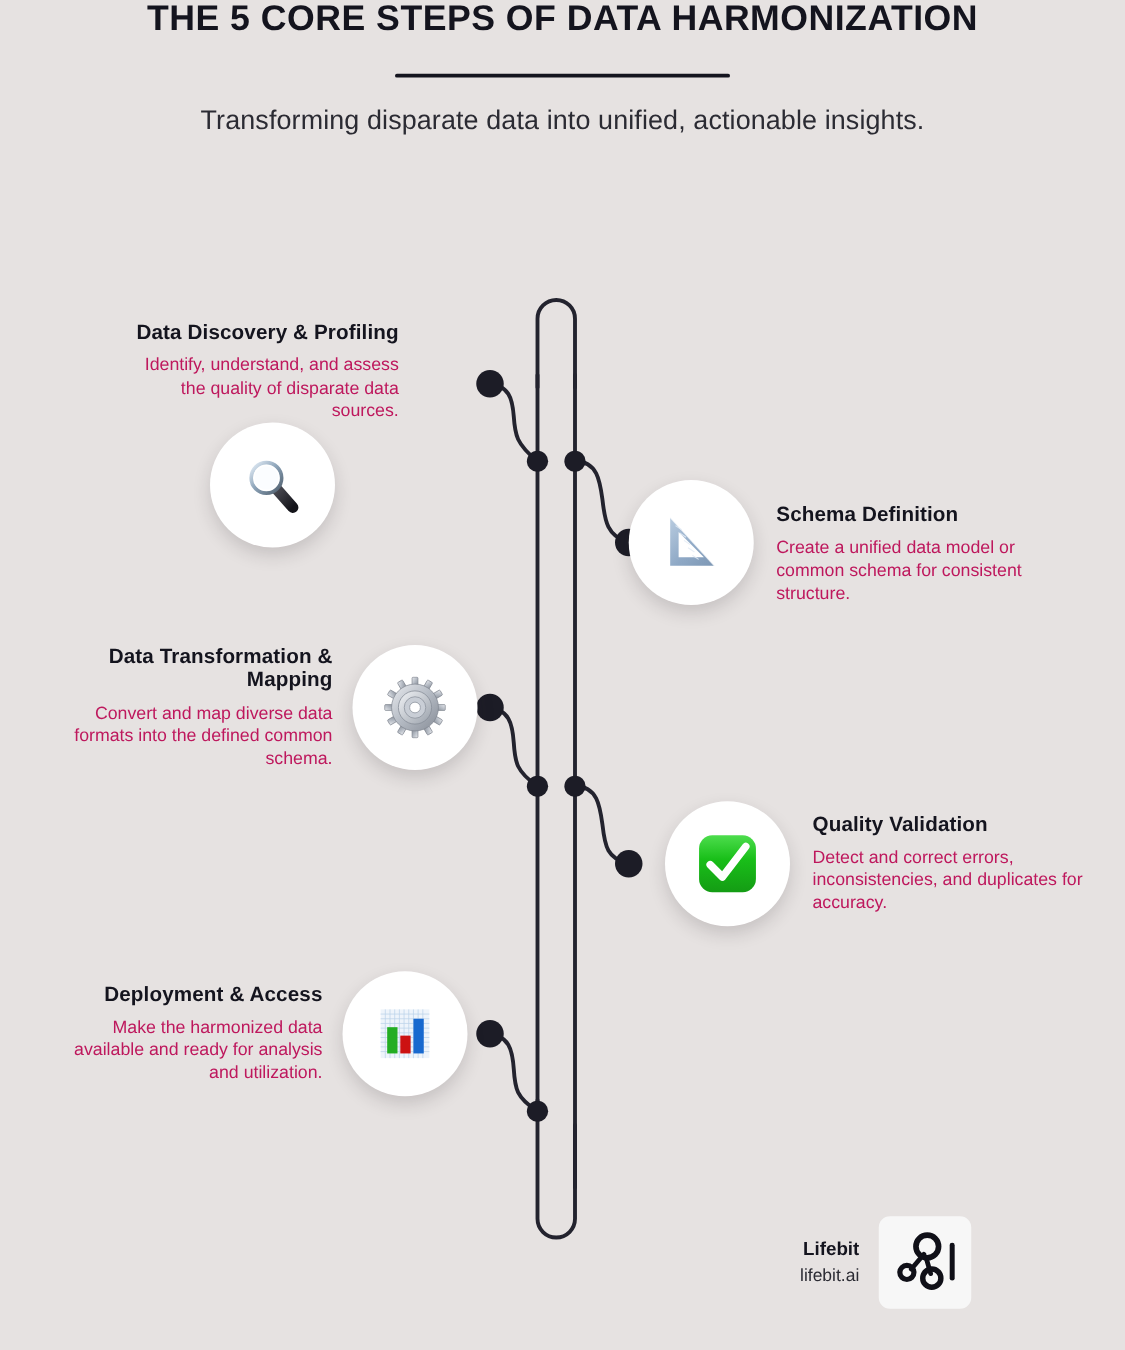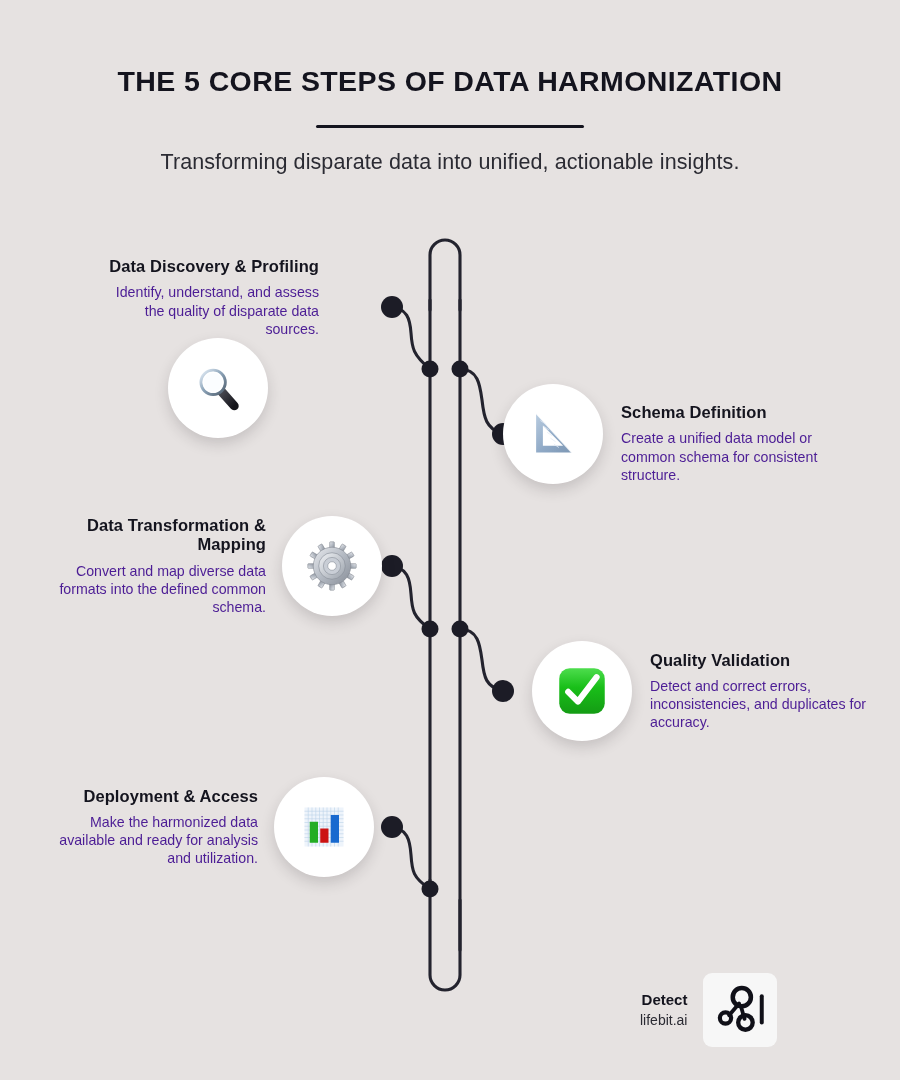--- a/index.html
+++ b/index.html
@@ -23,21 +23,20 @@
 
   
   .header {
     position: absolute;
     top: 0; left: 0;
     width: 900px;
     text-align: center;
   }
   .title {
     margin: 0;
-    padding-top: 66px;
     font-size: 28.5px;
     font-weight: bold;
     letter-spacing: 0.4px;
     color: #14141e;
     text-transform: uppercase;
     line-height: 1.1;
   }
   .divider {
     width: 268px;
     height: 3px;
@@ -81,21 +80,21 @@
     font-size: 16.5px;
     font-weight: bold;
     color: #14141e;
     line-height: 1.18;
     letter-spacing: 0.1px;
   }
   .step-desc {
     margin: 0;
     font-size: 14.2px;
     font-weight: 400;
-    color: #4c1d95;
+    color: #be185d;
     line-height: 1.28;
   }
 
   .step-badge {
     position: relative;
     width: 100px;
     height: 100px;
     border-radius: 50%;
     background: #ffffff;
     box-shadow: 0 6px 14px rgba(40,36,40,0.17);
@@ -345,21 +344,21 @@
           <rect x="13" y="25" width="11" height="28" fill="#23ad23"></rect>
           <rect x="27" y="34" width="11" height="19" fill="#cc1212"></rect>
           <rect x="41" y="16" width="11" height="37" fill="#1869cf"></rect>
         </svg>
       </span>
     </div>
   </div>
 
   <div class="brand">
     <div class="brand-text">
-      <div class="brand-name">Detect</div>
+      <div class="brand-name">Lifebit</div>
       <div class="brand-url">lifebit.ai</div>
     </div>
     <div class="brand-mark">
       <span>
         <svg viewBox="0 0 64 64" width="58" height="58" xmlns="http://www.w3.org/2000/svg">
           <g stroke="#101018" stroke-width="4.2" fill="none" stroke-linecap="round">
             <line x1="20" y1="40" x2="31" y2="27"></line>
             <line x1="33" y1="30" x2="37" y2="44"></line>
           </g>
           <circle cx="34" cy="20" r="10" fill="none" stroke="#101018" stroke-width="5"></circle>

